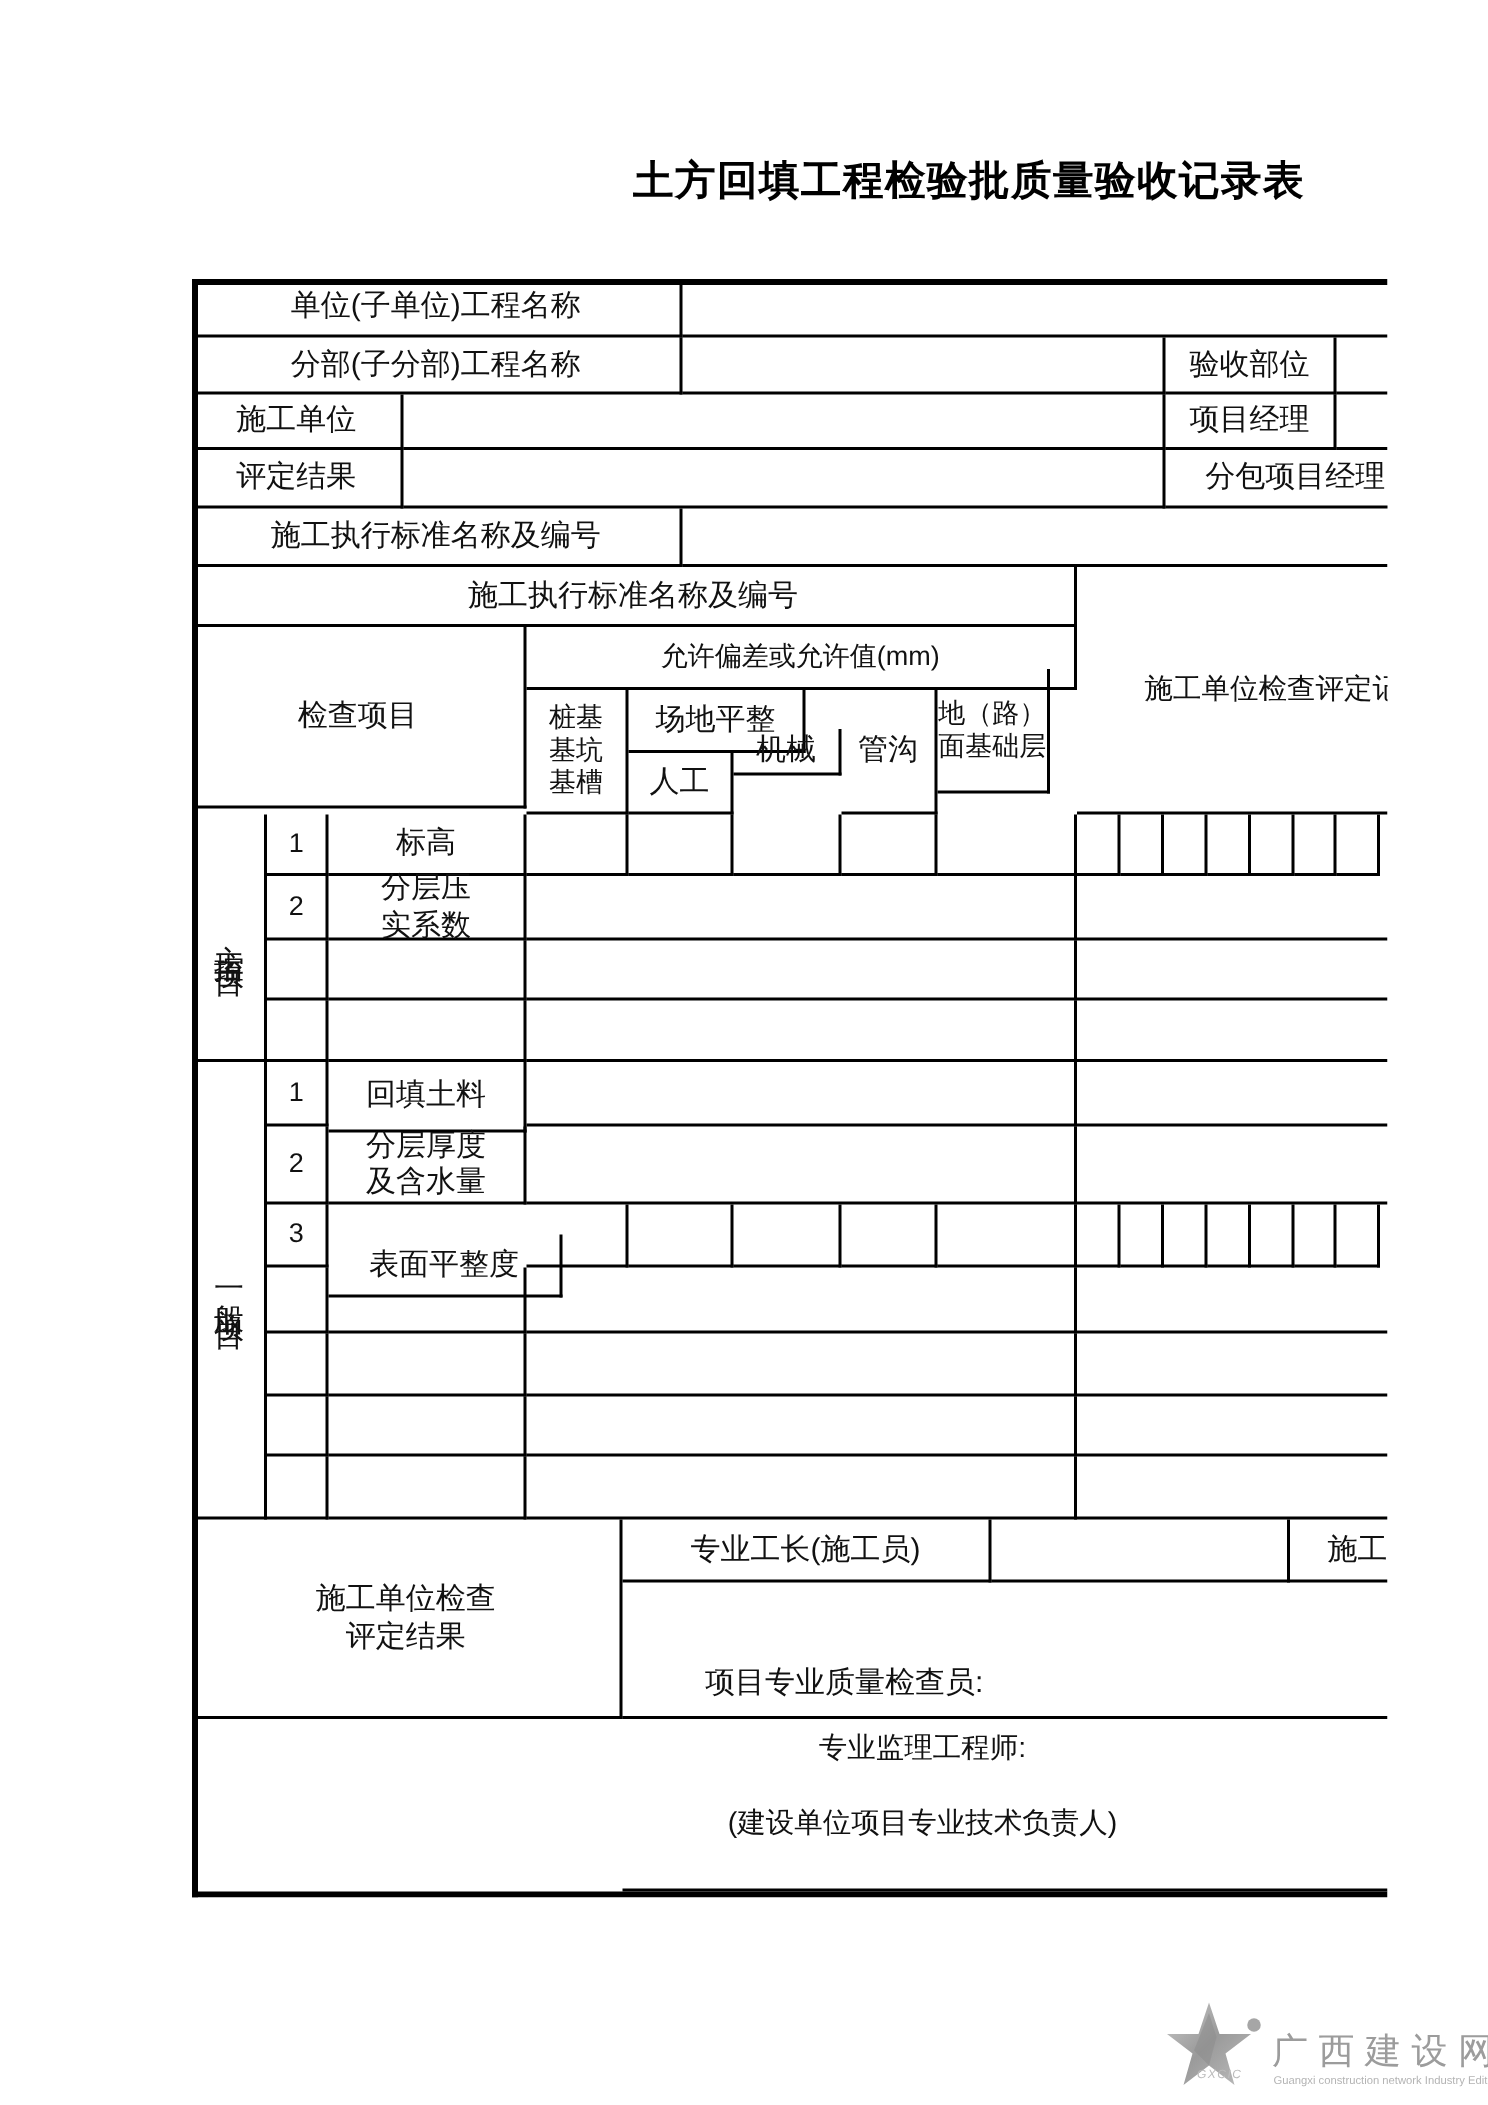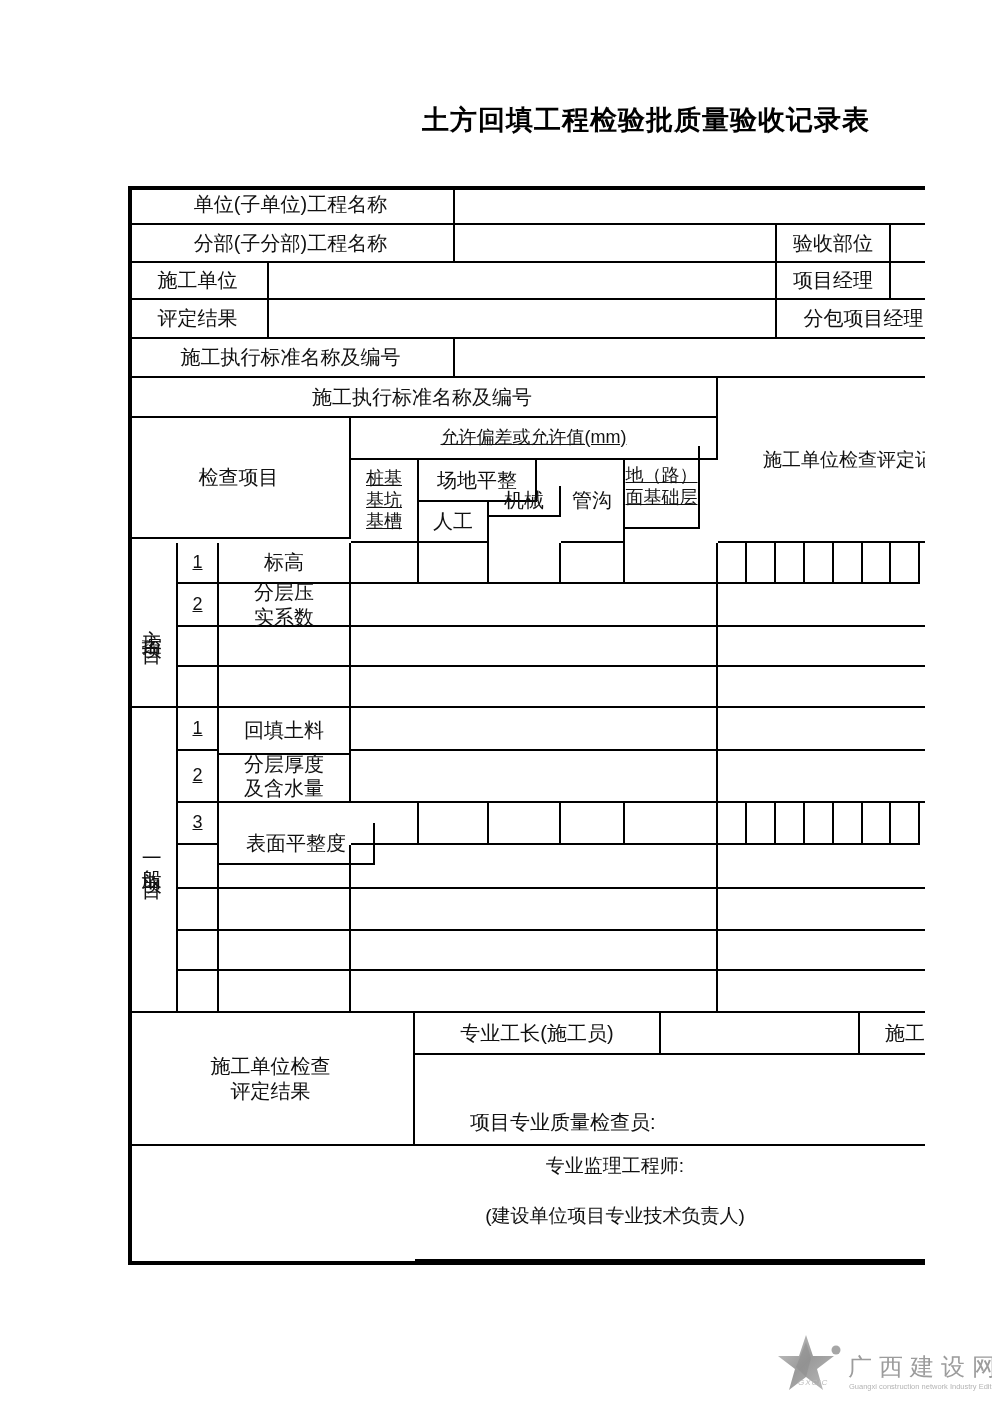--- a/index.html
+++ b/index.html
@@ -10,21 +10,21 @@
   
   .tbl{position:absolute;left:128px;top:186px;width:797px;height:1079px;overflow:hidden;}
   .edge{position:absolute;background:#000;}
   .edge-top{left:0;top:0;width:797px;height:4px;}
   .edge-left{left:0;top:0;width:4px;height:1079px;}
   .edge-bottom{left:0;top:1075px;width:797px;height:4px;}
   .c{position:absolute;box-sizing:border-box;border-right:2px solid #000;border-bottom:2px solid #000;
      display:flex;align-items:center;justify-content:center;text-align:center;
      font-size:20px;line-height:1.22;white-space:pre-line;color:#111;}
   .nr{border-right:none;}
-  .sm{font-size:18px;text-decoration:underline;}
+  .sm{font-size:18px;}
   .vert{writing-mode:vertical-rl;letter-spacing:6px;font-size:20px;}
   .record-head{justify-content:flex-start;padding-left:45px;white-space:nowrap;font-size:19px;}
   .clip-txt{justify-content:flex-start;padding-left:25px;white-space:nowrap;}
   .inspector{align-items:flex-end;justify-content:flex-start;padding:0 0 10px 55px;text-align:left;}
   .supervisor{flex-direction:column;justify-content:flex-end;align-items:center;padding-bottom:6px;}
   .supervisor .sign{transform:translateX(-55px);text-align:center;line-height:1.3;font-size:19px;}
   .wm{position:absolute;left:772px;top:1334px;width:215px;height:64px;}
   .wm-cn{position:absolute;left:76px;top:17px;font-size:24px;color:#9c9c9c;letter-spacing:7px;white-space:nowrap;}
   .wm-en{position:absolute;left:77px;top:48px;font-size:7.5px;color:#b4b4b4;white-space:nowrap;}
   .wm-abbr{position:absolute;left:26px;top:44px;font-size:8px;color:#bcbcbc;font-style:italic;letter-spacing:1px;}

